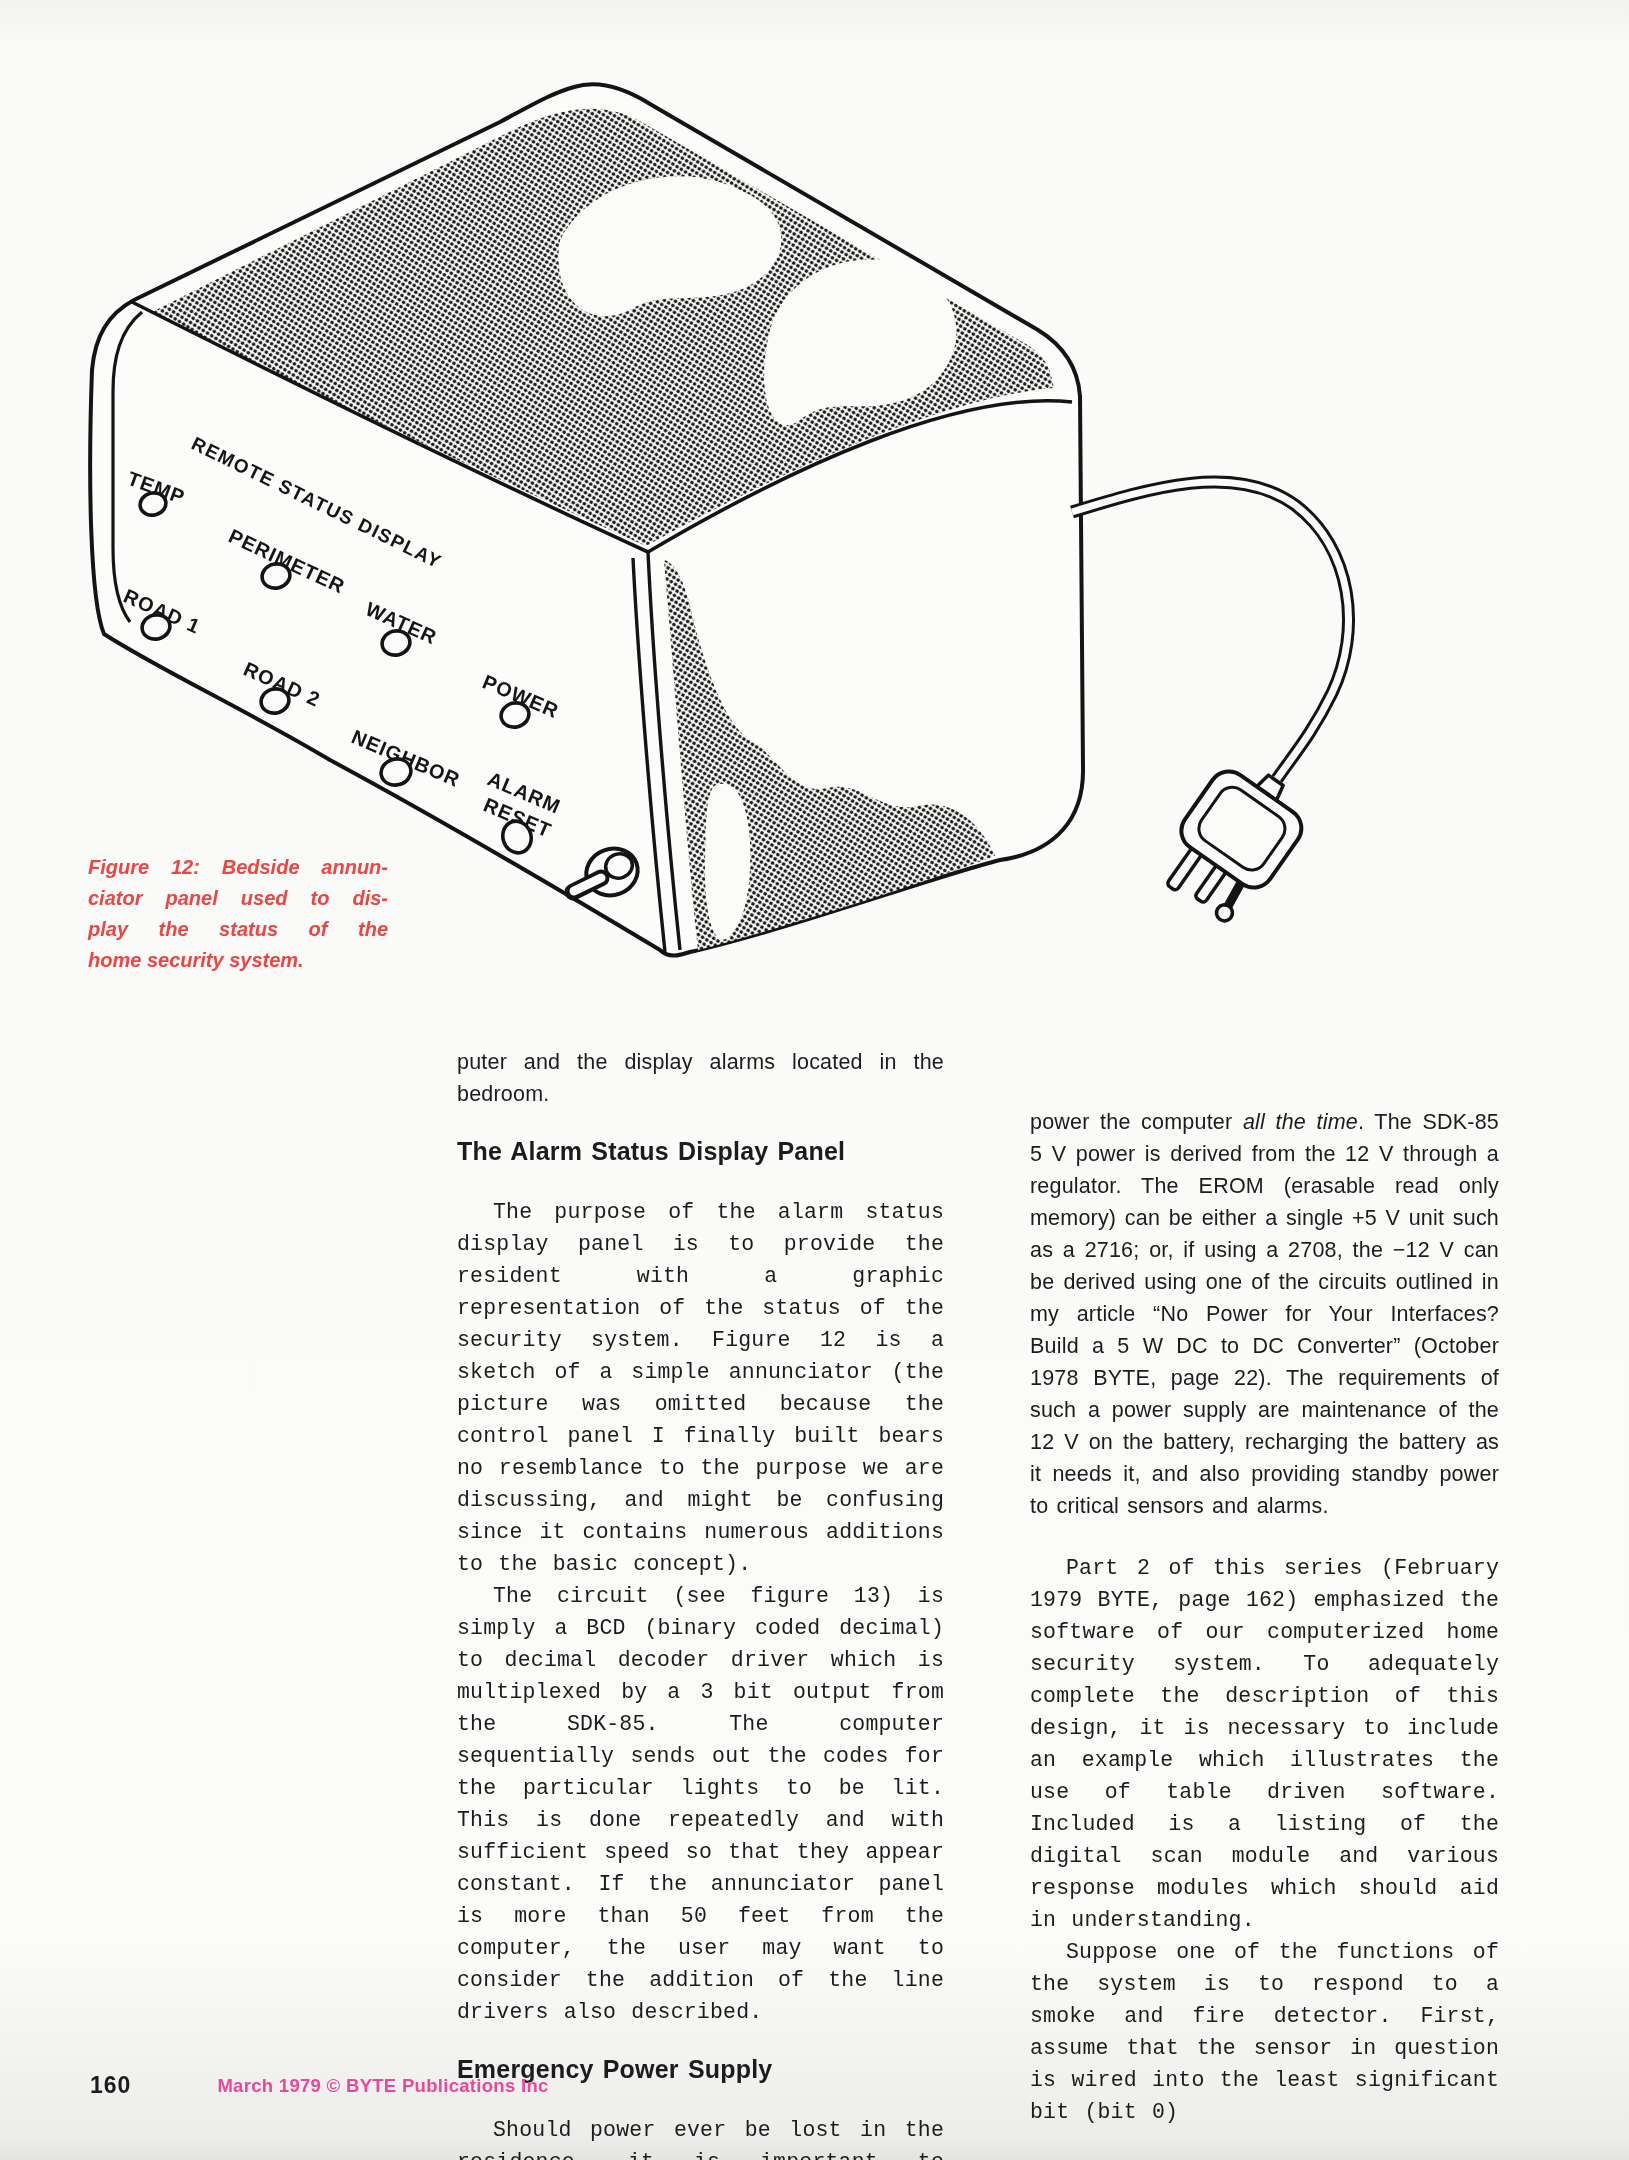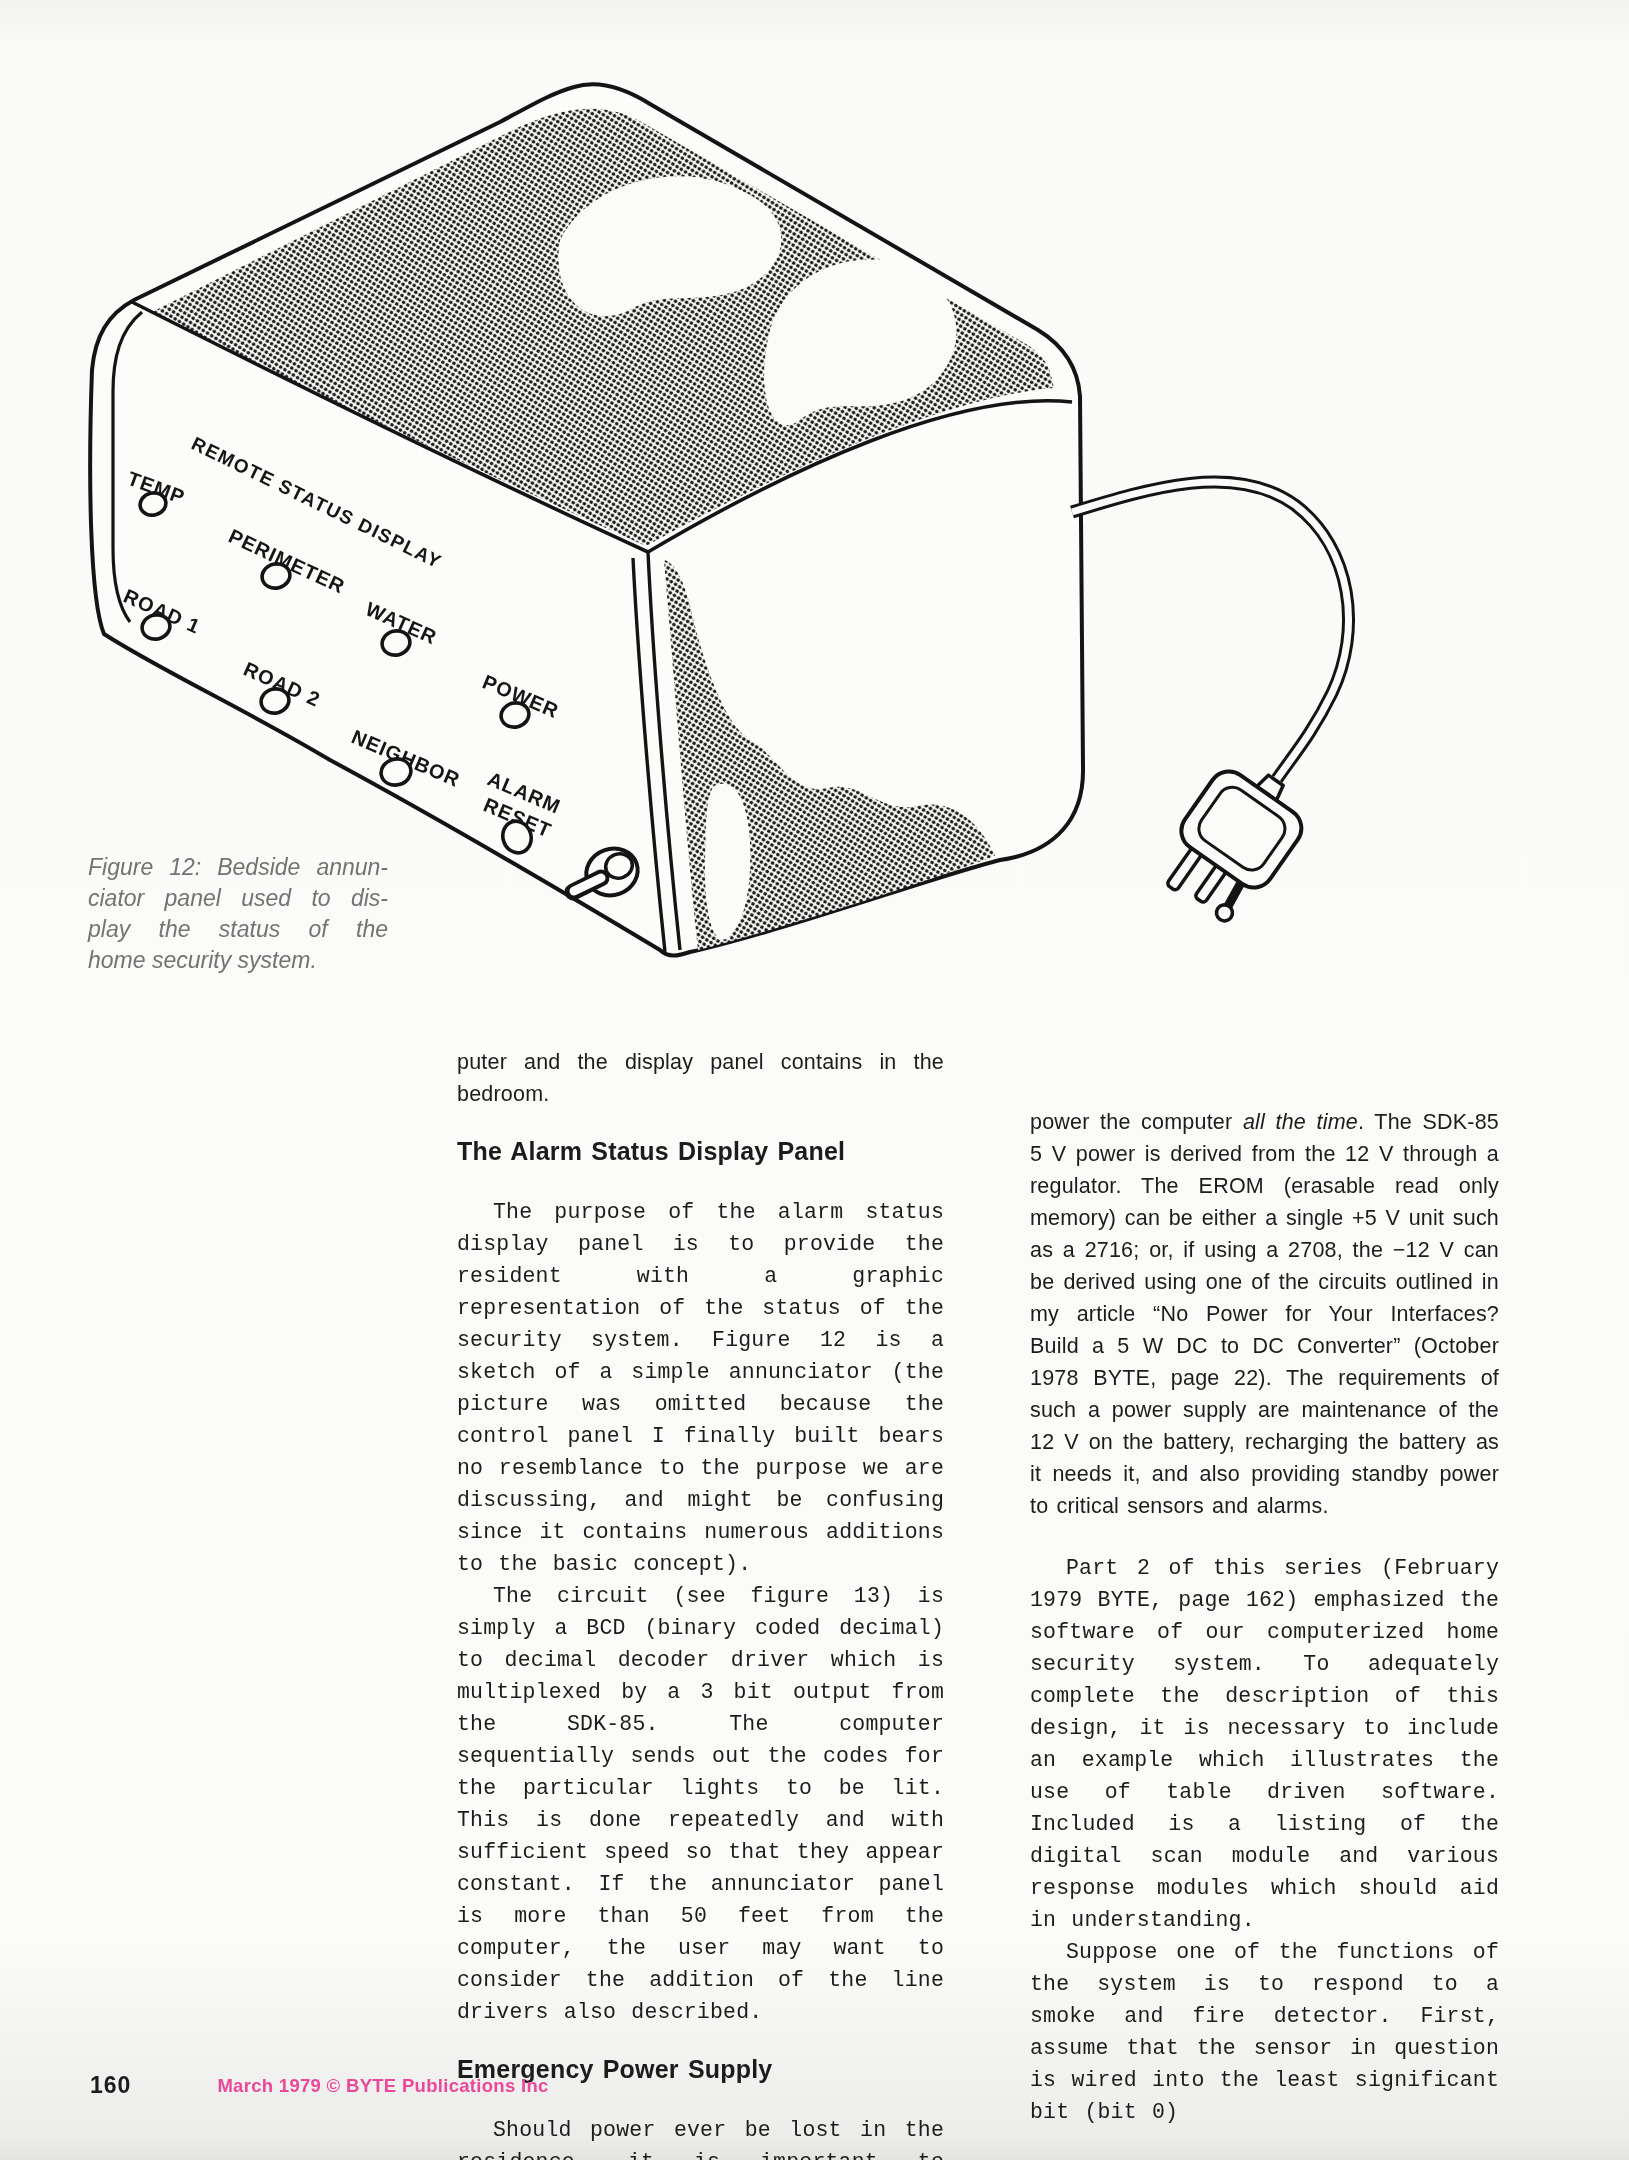--- a/index.html
+++ b/index.html
@@ -9,21 +9,21 @@
     font-family:"Liberation Sans",sans-serif;color:#1c1c1c;
   }
   .col{position:absolute;text-align:justify;font-size:21.5px;line-height:32px;word-spacing:2px;letter-spacing:.2px;}
   .col p{margin:0;}
   .col p.indent{text-indent:36px;font-family:Liberation Mono, monospace;}
   .col h3{font-size:25px;line-height:30px;margin:0;font-weight:bold;text-align:left;}
   .gap-before-h{margin-top:26px !important;}
   .gap-after-h{margin-top:30px !important;}
   .caption{
     position:absolute;left:88px;top:852px;width:300px;
-    font-style:italic;font-size:23px;line-height:31px;color:#737373;
+    font-style:italic;font-size:20px;line-height:31px;color:#ef4444;font-weight:bold;
   }
   .cap-line{text-align:justify;text-align-last:justify;}
   .cap-line.last{text-align-last:left;}
   .footer{position:absolute;left:90px;top:2072px;display:flex;align-items:center;gap:40px;}
   .page-num{font-weight:bold;font-size:23px;letter-spacing:1px;}
   .credit{font-size:18.5px;margin-left:46px;letter-spacing:.3px;font-weight:bold;color:#ec4899;}
   .fig-wrap{position:absolute;left:0;top:0;width:1629px;height:1010px;}
   svg text.dev{font-family:"Liberation Sans",sans-serif;font-weight:700;fill:#161616;}
 </style>
 </head>
@@ -131,21 +131,21 @@
 </div>
 
 <div class="caption">
   <div class="cap-line">Figure 12: Bedside annun-</div>
   <div class="cap-line">ciator panel used to dis-</div>
   <div class="cap-line">play the status of the</div>
   <div class="cap-line last">home security system.</div>
 </div>
 
 <div class="col" style="left:457px;top:1046px;width:487px;">
-  <p>puter and the display panel contains in the bedroom.</p>
+  <p>puter and the display alarms located in the bedroom.</p>
   <h3 class="gap-before-h">The Alarm Status Display Panel</h3>
   <p class="indent gap-after-h">The purpose of the alarm status display panel is to provide the resident with a graphic representation of the status of the security system. Figure 12 is a sketch of a simple annunciator (the picture was omitted because the control panel I finally built bears no resemblance to the purpose we are discussing, and might be confusing since it contains numerous additions to the basic concept).</p>
   <p class="indent">The circuit (see figure 13) is simply a BCD (binary coded decimal) to decimal decoder driver which is multiplexed by a 3 bit output from the SDK-85. The computer sequentially sends out the codes for the particular lights to be lit. This is done repeatedly and with sufficient speed so that they appear constant. If the annunciator panel is more than 50 feet from the computer, the user may want to consider the addition of the line drivers also described.</p>
   <h3 class="gap-before-h">Emergency Power Supply</h3>
   <p class="indent gap-after-h">Should power ever be lost in the residence, it is important to maintain the security system in an active mode. To do this a 12 V automobile battery is used to</p>
 </div>
 
 <div class="col" style="left:1022px;top:1106px;width:469px;margin-left:8px;">
   <p><span>power the computer </span><i>all the time</i><span>. The SDK-85 5 V power is derived from the 12 V through a regulator. The EROM (erasable read only memory) can be either a single +5 V unit such as a 2716; or, if using a 2708, the −12 V can be derived using one of the circuits outlined in my article “No Power for Your Interfaces? Build a 5 W DC to DC Converter” (October 1978 BYTE, page 22). The requirements of such a power supply are maintenance of the 12 V on the battery, recharging the battery as it needs it, and also providing standby power to critical sensors and alarms.</span></p>
   <p class="indent gap-after-h">Part 2 of this series (February 1979 BYTE, page 162) emphasized the software of our computerized home security system. To adequately complete the description of this design, it is necessary to include an example which illustrates the use of table driven software. Included is a listing of the digital scan module and various response modules which should aid in understanding.</p>

